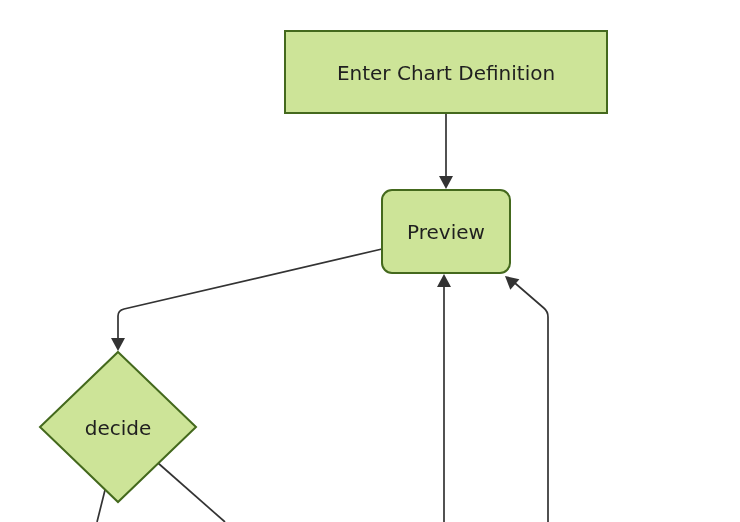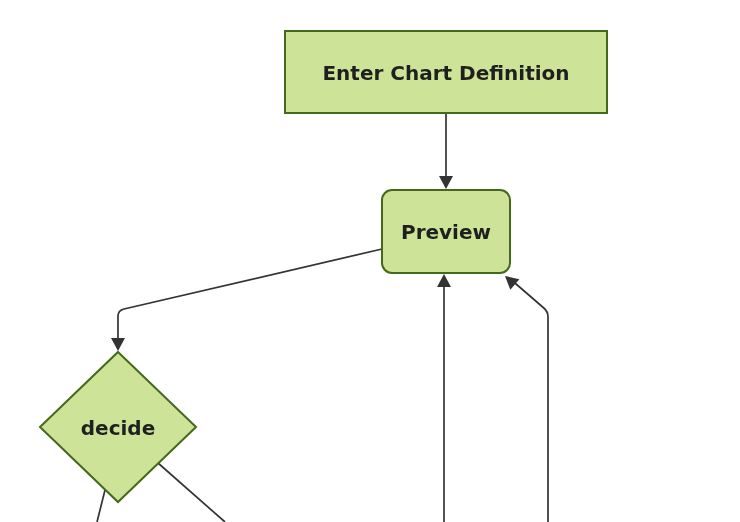--- a/index.html
+++ b/index.html
@@ -6,21 +6,20 @@
     margin: 0;
     padding: 0;
     background: #ffffff;
   }
   .canvas {
     position: relative;
     width: 740px;
     height: 522px;
     overflow: hidden;
     background: #ffffff;
-    font-weight: bold;
   }
   svg {
     display: block;
   }
   .node-shape {
     stroke-width: 2px;
   }
   .edge-line {
     fill: none;
     stroke-width: 1.7px;

